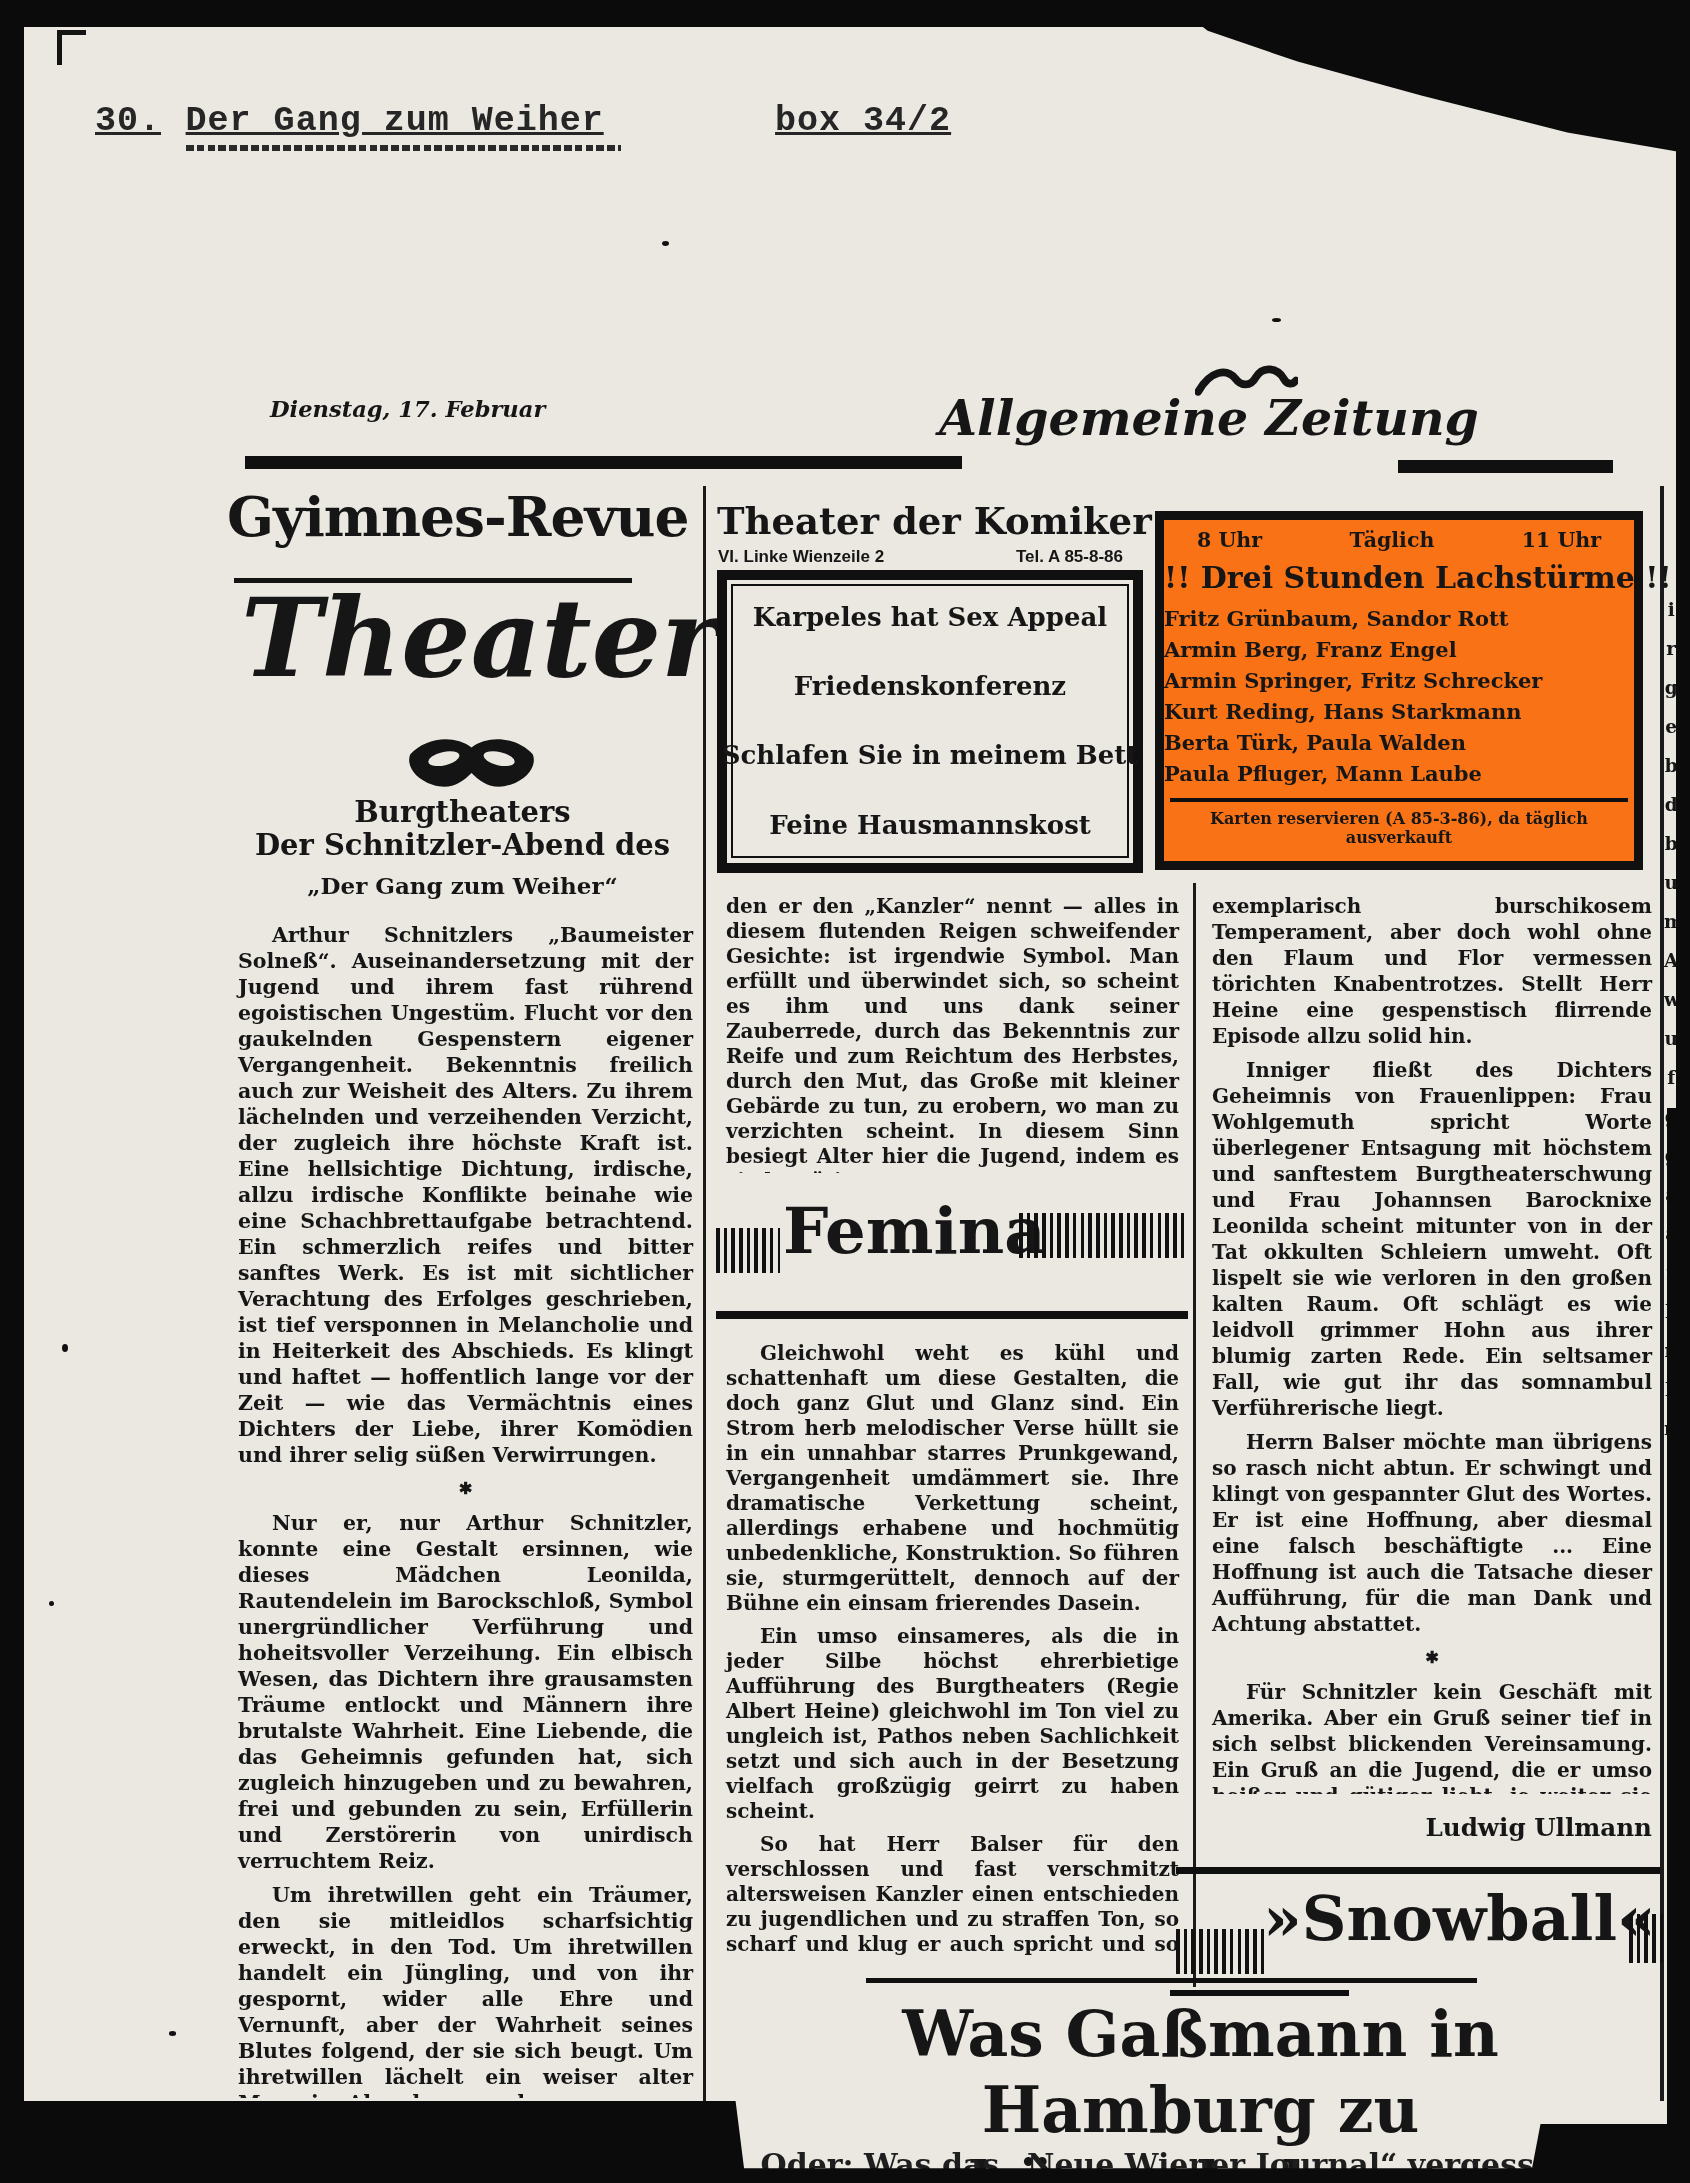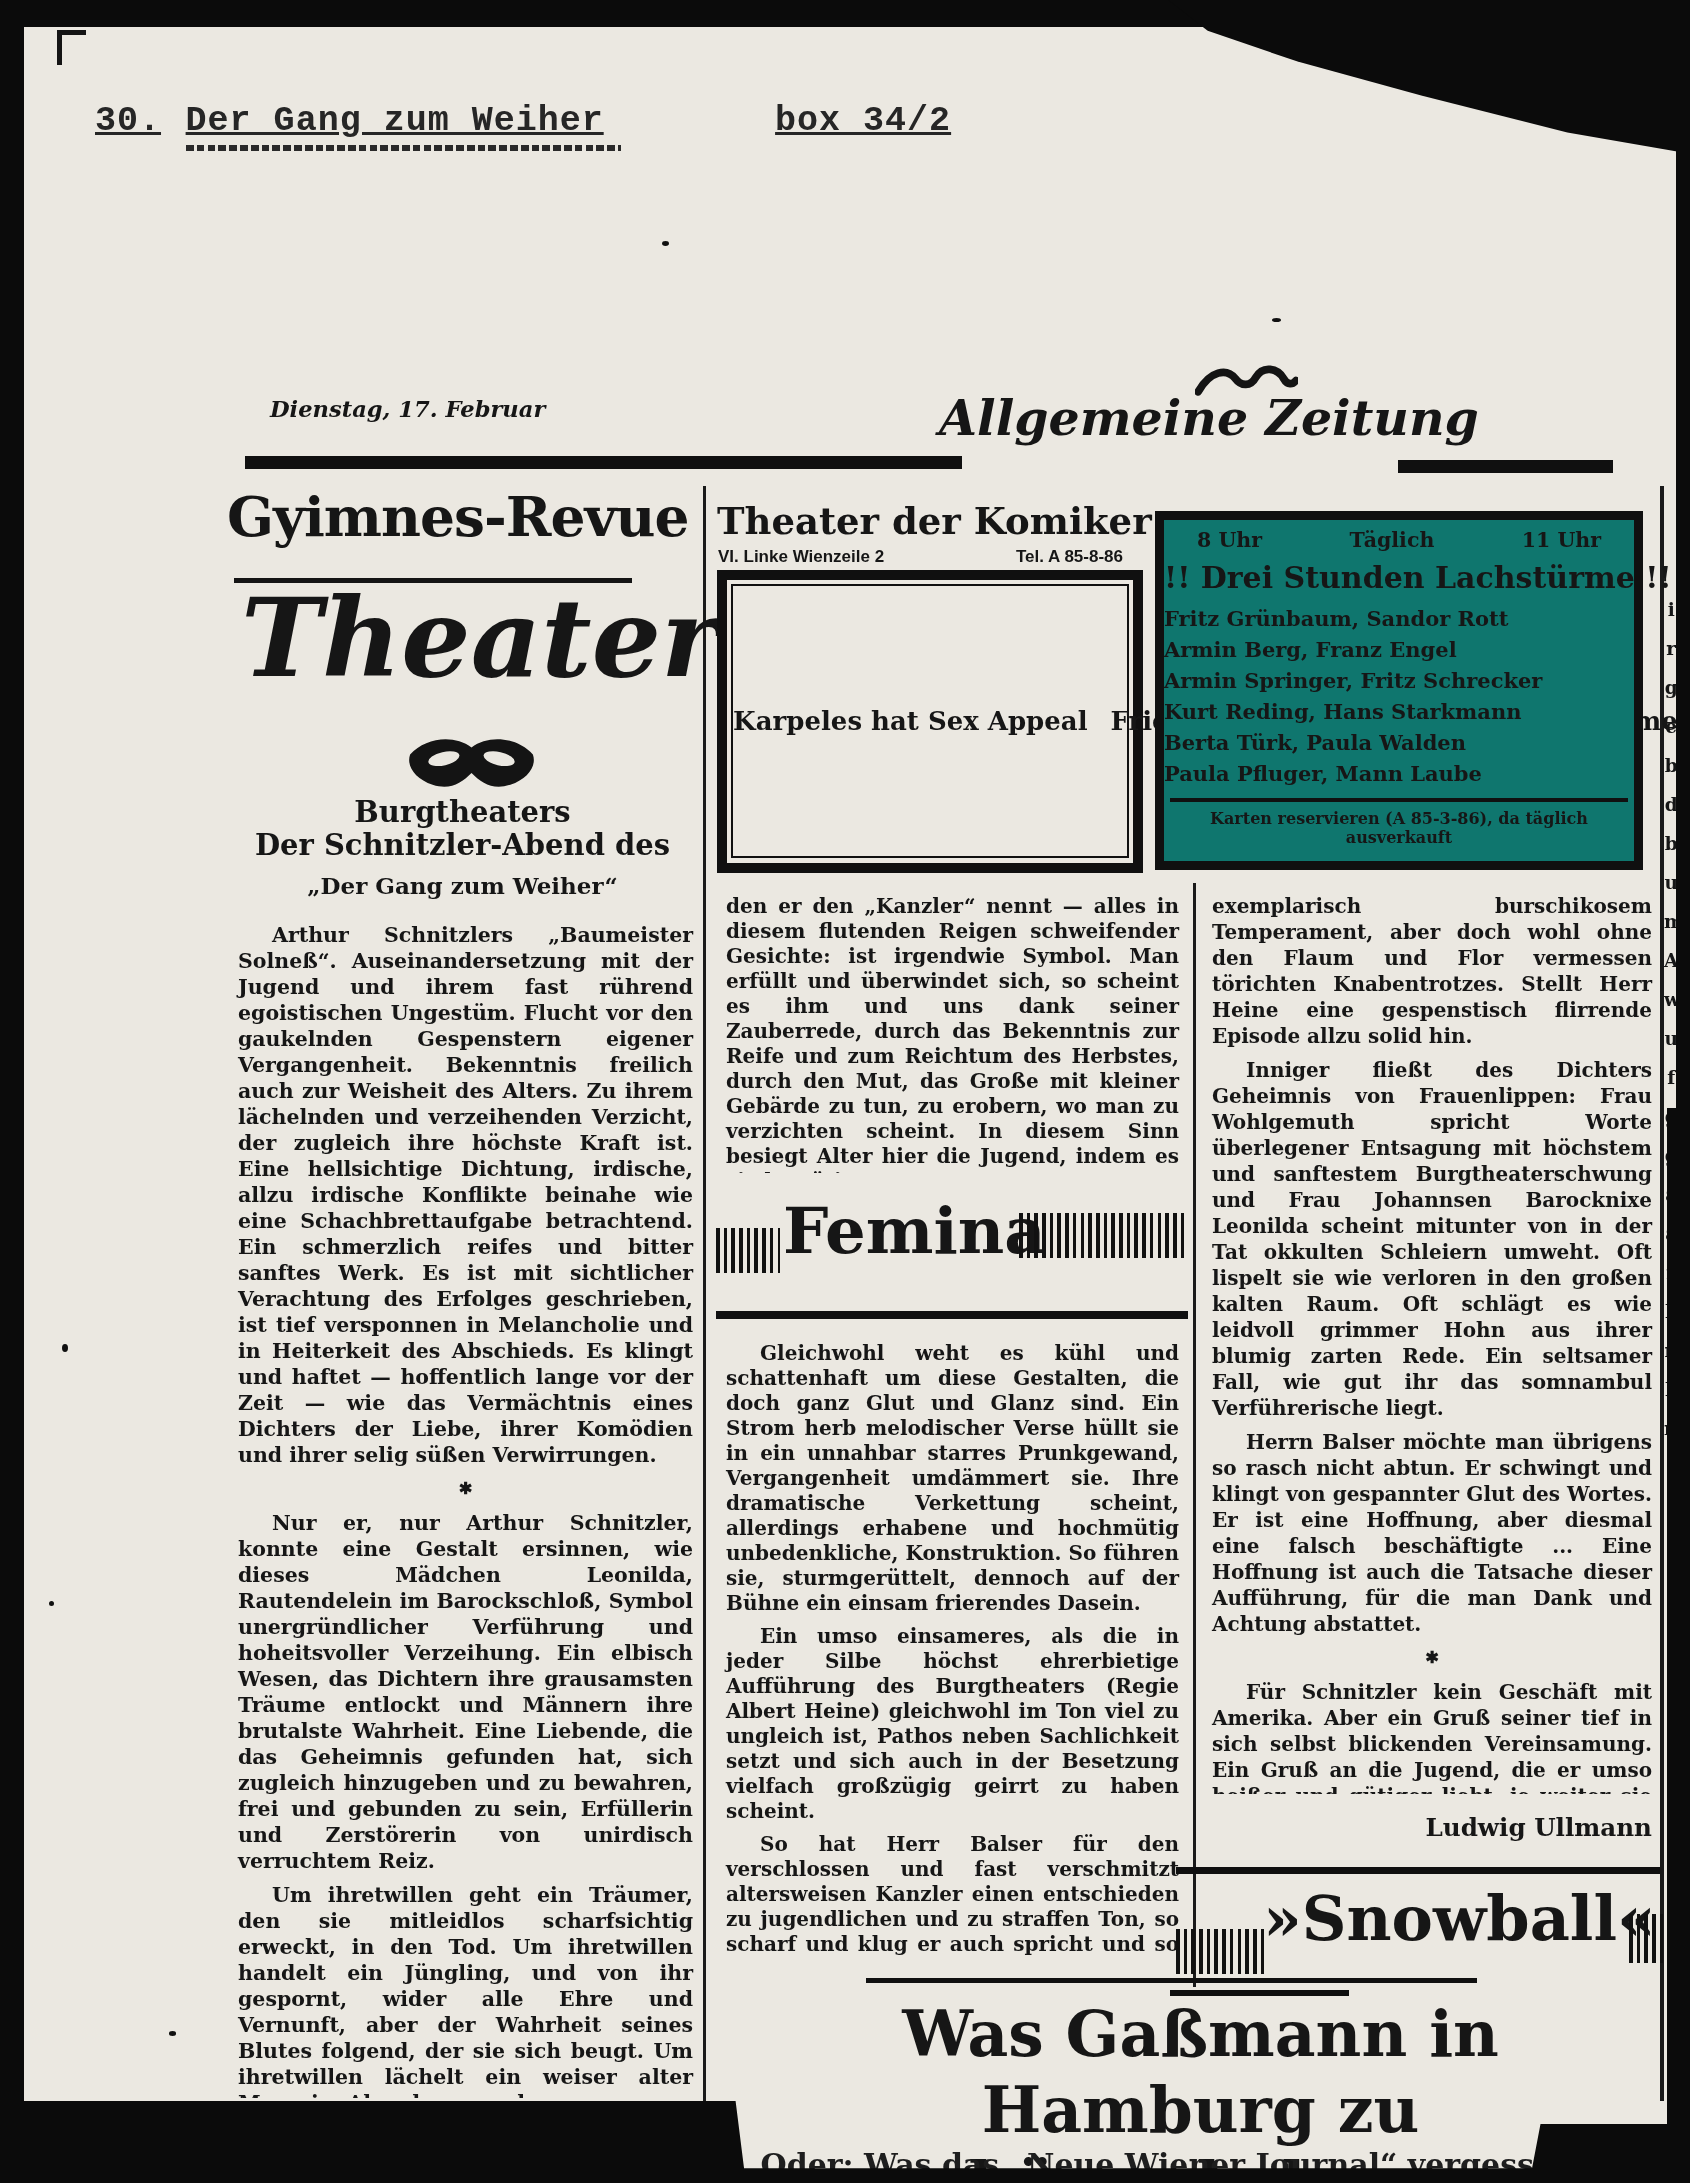--- a/index.html
+++ b/index.html
@@ -54,23 +54,23 @@
   .right-body{left:1204px;top:885px;width:456px;height:909px;font-size:20px;line-height:26px;}
   .body-text p{margin:8px;text-indent:34px;}
   .body-text p.no-indent{text-indent:0;}
   .stardiv{text-align:center;text-indent:0 !important;font-size:16.4px;}
 
   
   .komiker-head{left:717px;top:499px;width:410px;font-size:37px;font-weight:bold;white-space:nowrap;}
   .komiker-addr{left:718px;top:547px;width:405px;display:flex;justify-content:space-between;
      font-family:"Liberation Sans", sans-serif;font-weight:bold;font-size:17px;}
   .adbox-left{left:717px;top:570px;width:426px;height:303px;border:10.3px solid #101010;background:#ebe8e1;box-sizing:border-box;}
-  .adbox-left-inner{border:2.6px solid #101010;margin:4.1px;height:calc(100% - 13.3px);display:flex;flex-direction:row;
+  .adbox-left-inner{border:2.6px solid #101010;margin:4.1px;height:calc(100% - 13.3px);display:flex;flex-direction:column;
      justify-content:space-evenly;align-items:center;font-size:26px;font-weight:bold;white-space:nowrap;gap:23px;}
-  .adbox-right{left:1155px;top:511px;width:488px;height:359px;border:9.2px solid #101010;background:#0f766e;box-sizing:border-box;
+  .adbox-right{left:1155px;top:511px;width:488px;height:359px;border:9.2px solid #101010;background:#f97316;box-sizing:border-box;
      display:flex;flex-direction:column;}
   .ad-times{display:flex;justify-content:space-between;padding:8.2px 33px 0;font-size:20.5px;font-weight:bold;}
   .ad-lach{text-align:center;font-size:30px;font-weight:bold;margin-top:8.2px;white-space:nowrap;}
   .ad-cast{margin-top:7.2px;text-align:left;font-size:21px;font-weight:bold;line-height:31px;}
   .ad-rule{height:4.1px;background:#101010;margin:9.2px 6.2px 0;}
   .ad-note{text-align:center;font-size:16px;font-weight:bold;margin-top:7.2px;}
 
   
   .hatch{background:repeating-linear-gradient(90deg,#111 0 3.6px,rgba(0,0,0,0) 3.6px 7.7px);}
   .femina-block{left:716px;top:1198px;width:472px;height:129px;}

